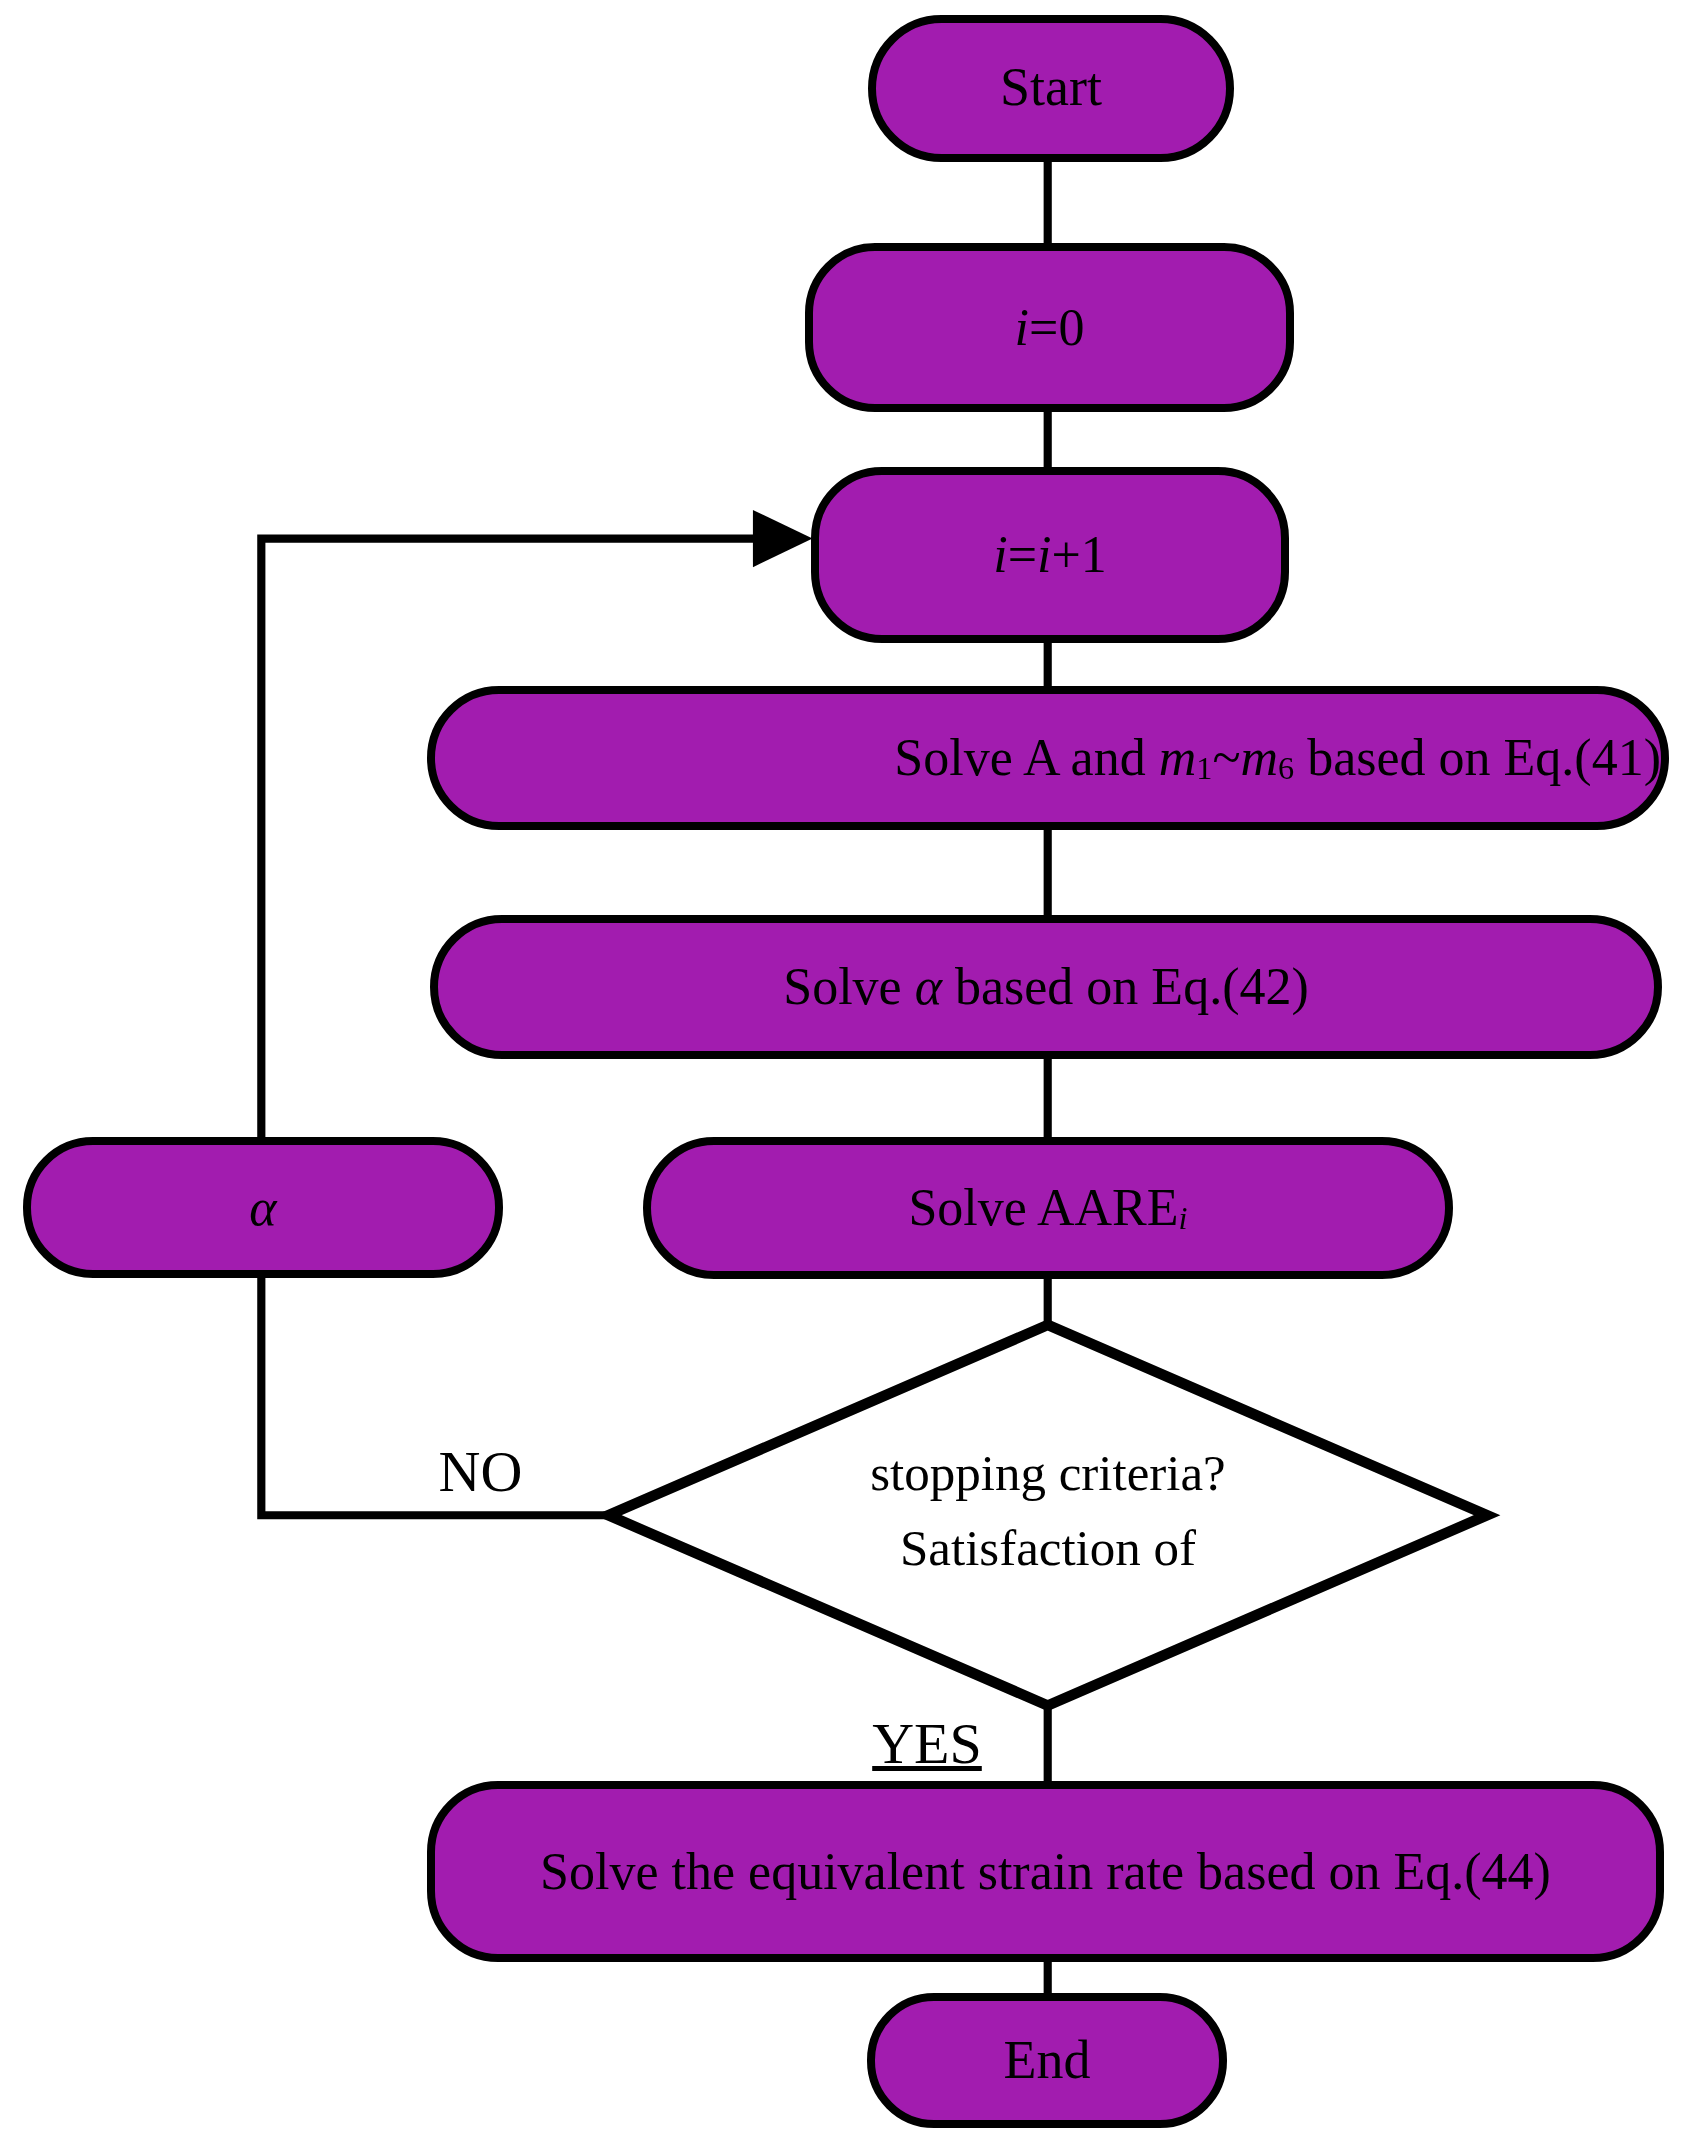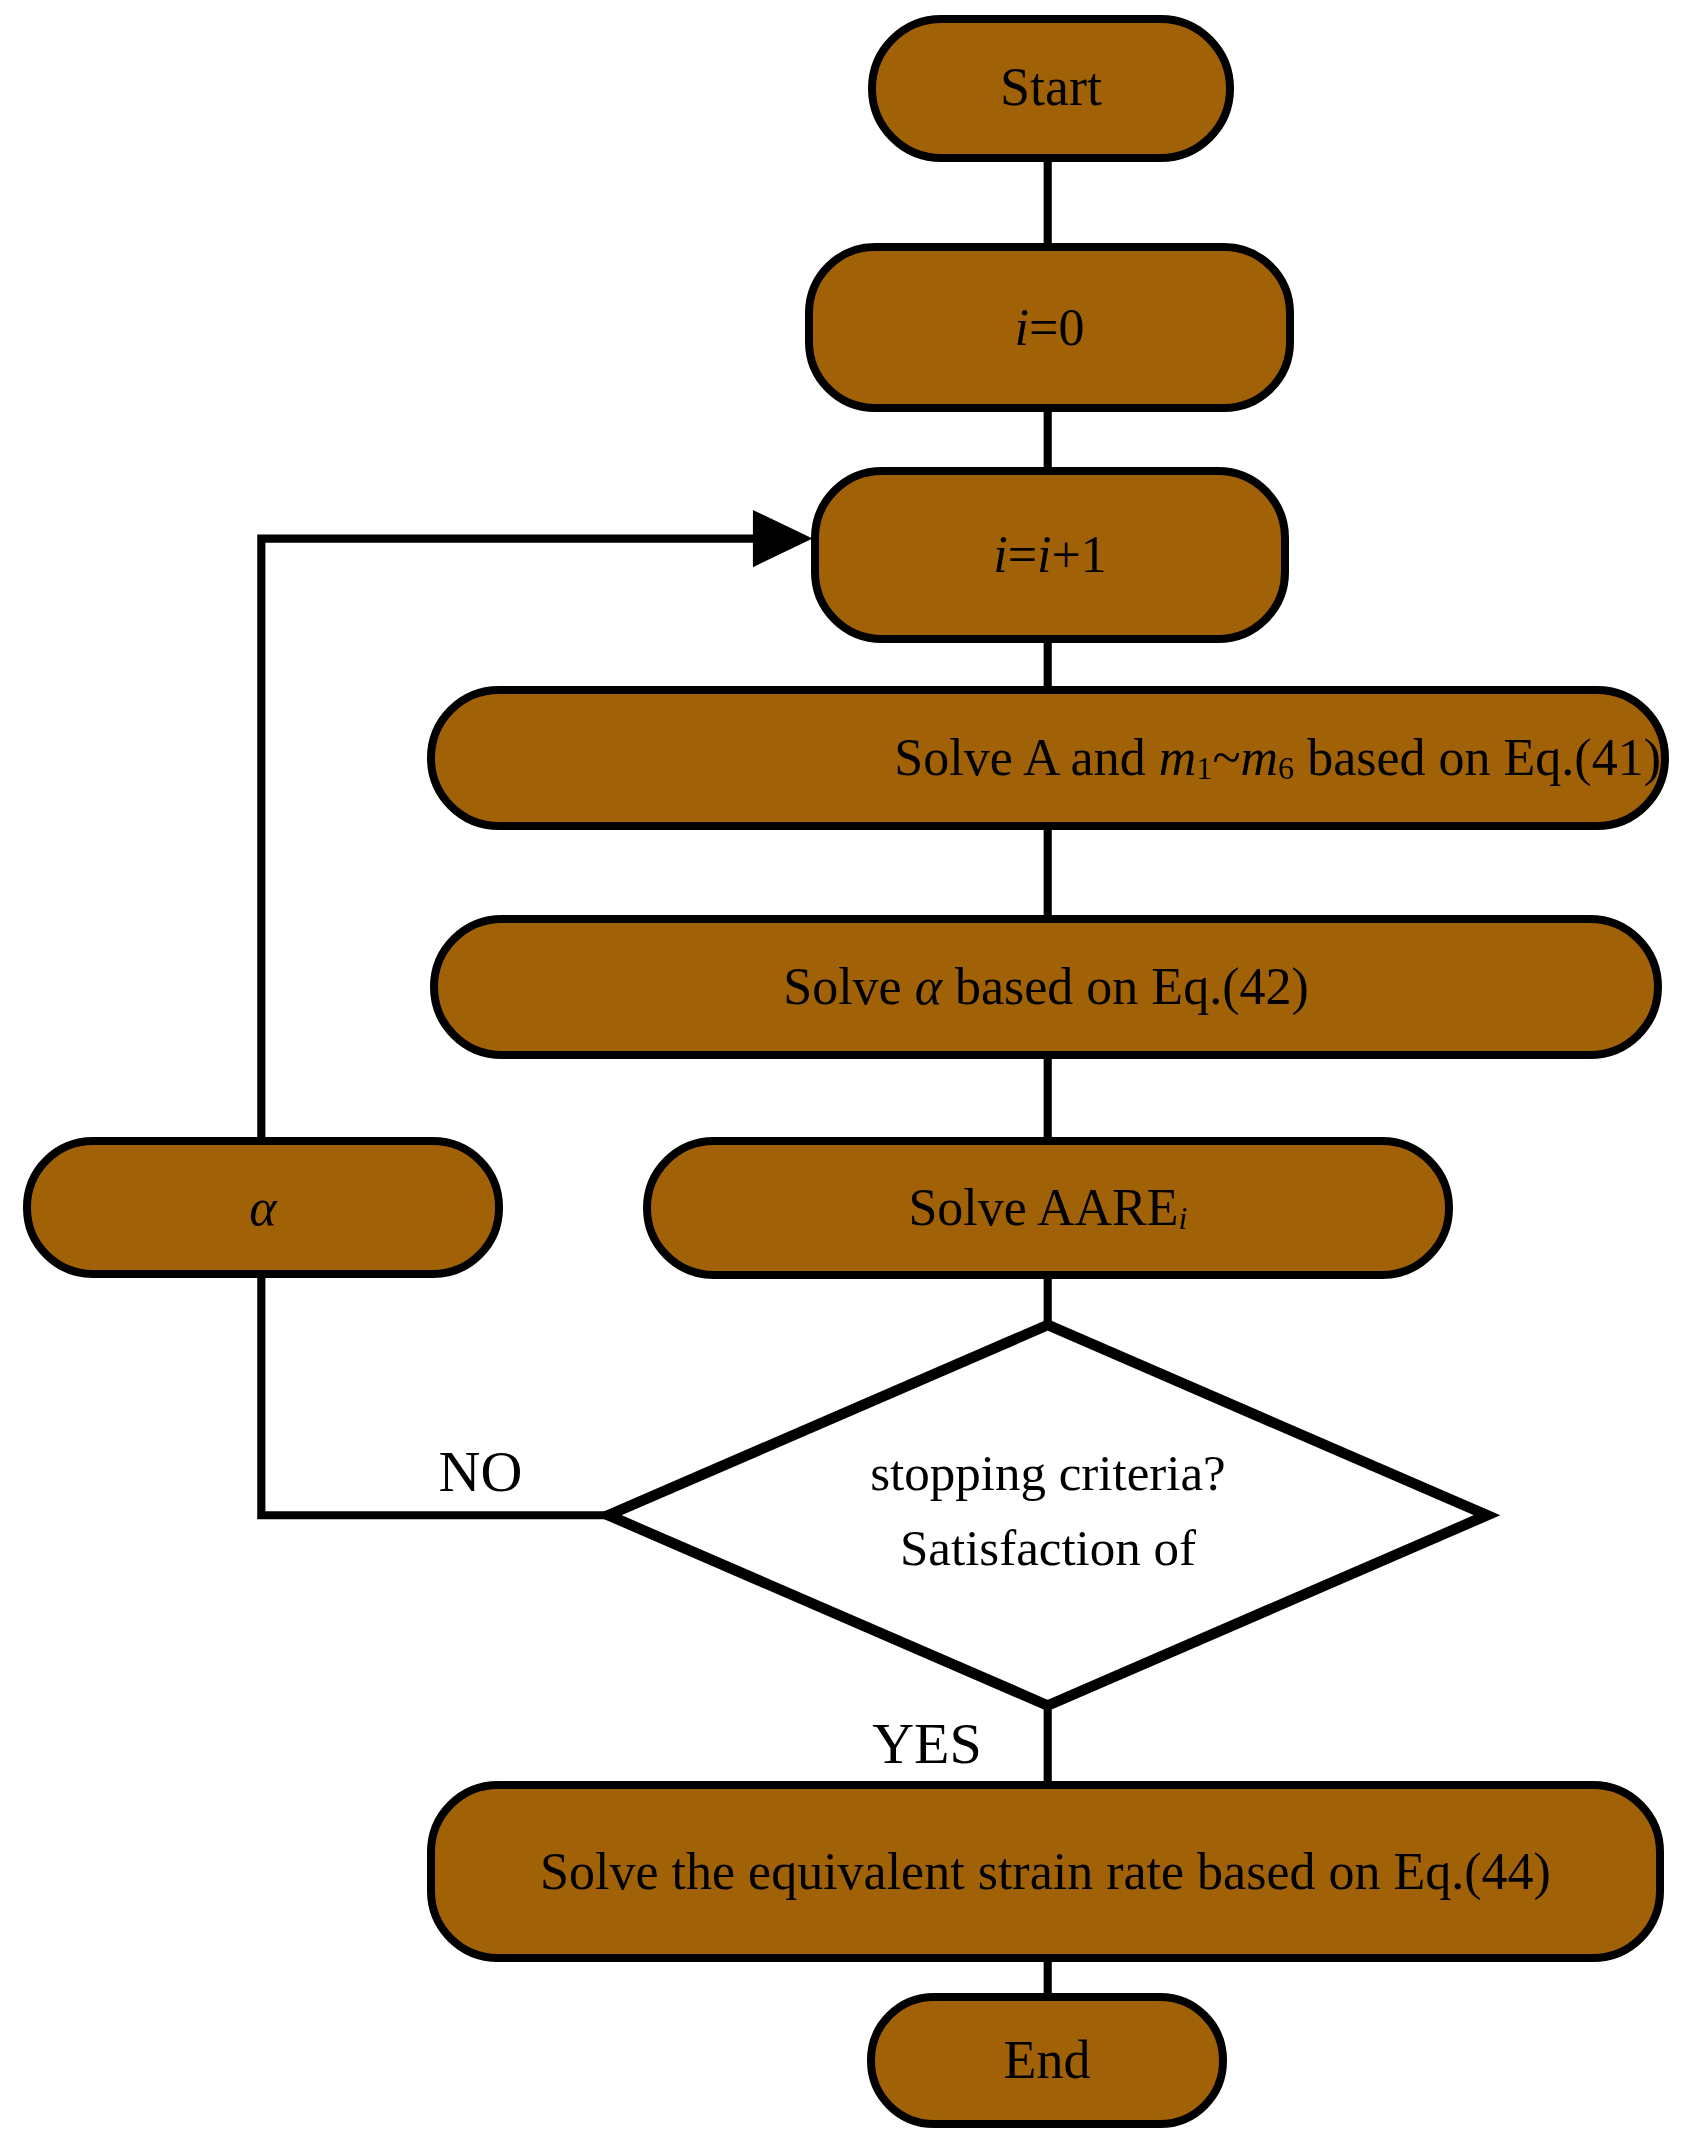--- a/index.html
+++ b/index.html
@@ -20,21 +20,21 @@
     position: absolute;
     left: 0;
     top: 0;
     width: 1701px;
     height: 2151px;
     z-index: 0;
   }
   .node {
     position: absolute;
     box-sizing: border-box;
-    background: #a16207;
+    background: #a21caf;
     border: 8.2px solid #000000;
     display: flex;
     align-items: center;
     justify-content: center;
     font-size: 52px;
     line-height: 1.1;
     z-index: 1;
     white-space: nowrap;
   }
   .node.terminator { font-size: 54px; }
@@ -65,21 +65,21 @@
   .n-start  { left: 868px; top: 14.7px;   width: 366px;  height: 147px; border-radius: 74px; }
   .n-init   { left: 805px;  top: 243px;  width: 489px;  height: 169px; border-radius: 70px; }
   .n-incr   { left: 811px;  top: 467px;  width: 478px;  height: 176px; border-radius: 71px; }
   .n-solvea { left: 427px;  top: 686px;  width: 1242px; height: 144px; border-radius: 72px; justify-content: flex-end; }
   .n-solval { left: 430px;  top: 915px; width: 1232px; height: 144px; border-radius: 72px; }
   .n-aare   { left: 643px;  top: 1137px; width: 810px;  height: 142px; border-radius: 71px; }
   .n-strain { left: 427px;  top: 1781px; width: 1237px; height: 181px; border-radius: 71px; }
   .n-end    { left: 867px; top: 1993px; width: 360px;  height: 135px; border-radius: 67px; }
   .n-alpha  { left: 23px;   top: 1137px; width: 480px;  height: 141px; border-radius: 70px; }
   .lbl-no  { left: 399px;  top: 1443px; width: 163px; }
-  .lbl-yes { left: 829px; top: 1715px; width: 196px; }
+  .lbl-yes { left: 829px; top: 1715px; width: 196px; text-decoration: underline; }
 </style>
 </head>
 <body>
 
 <div class="canvas">
 
   <svg class="wires" viewBox="0 0 2083 2633">
 
     <line x1="1283" y1="197" x2="1283" y2="305" stroke="#000" stroke-width="10"></line>
     <line x1="1283" y1="464" x2="1283" y2="580" stroke="#000" stroke-width="10"></line>

